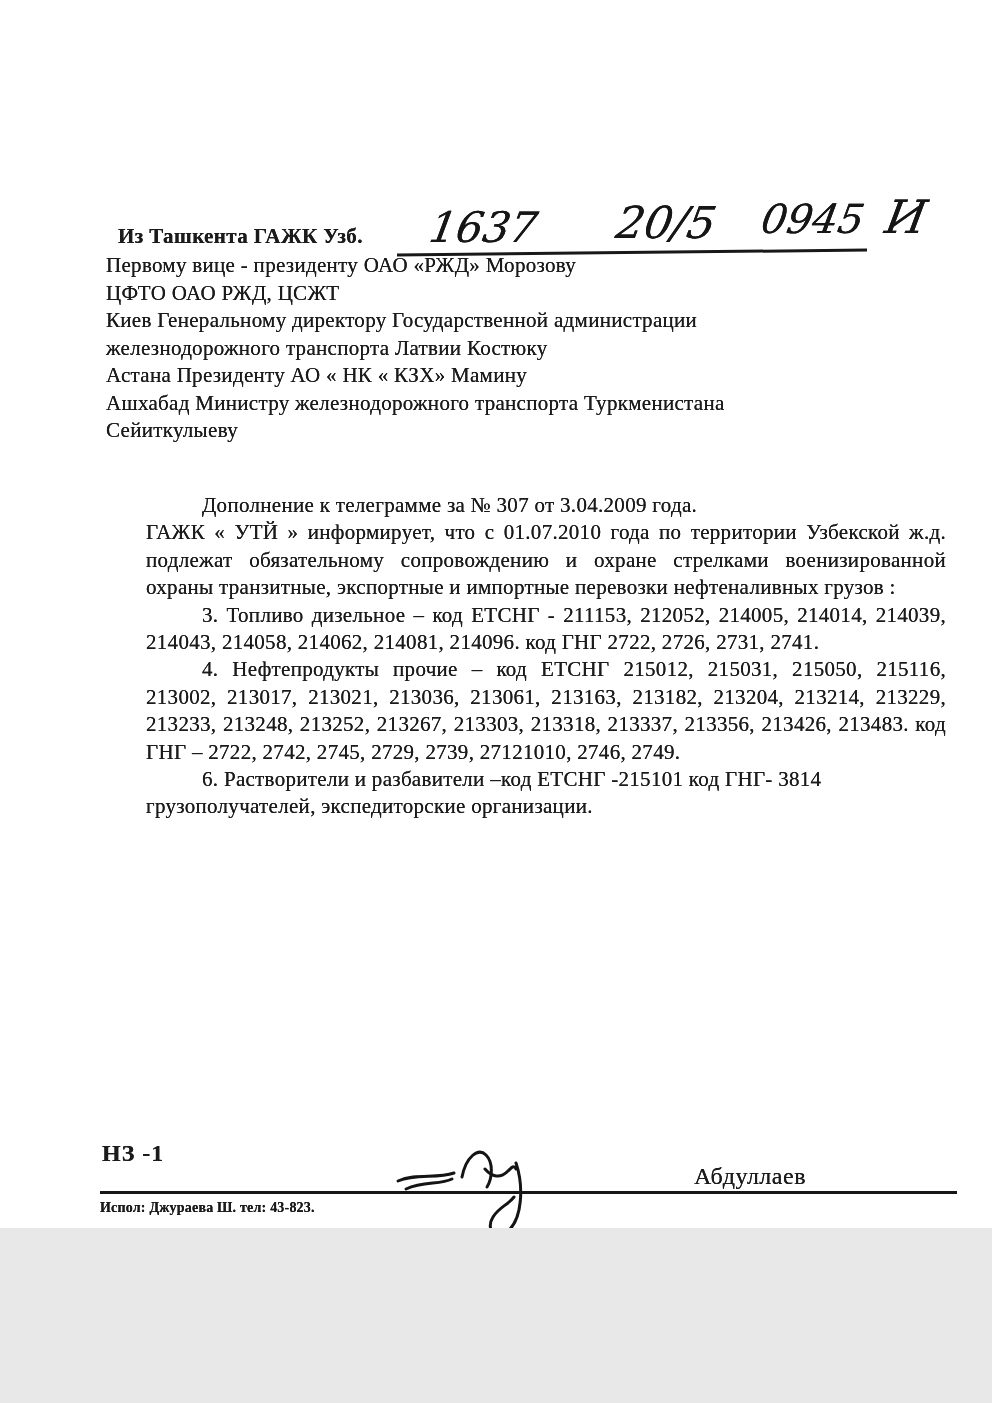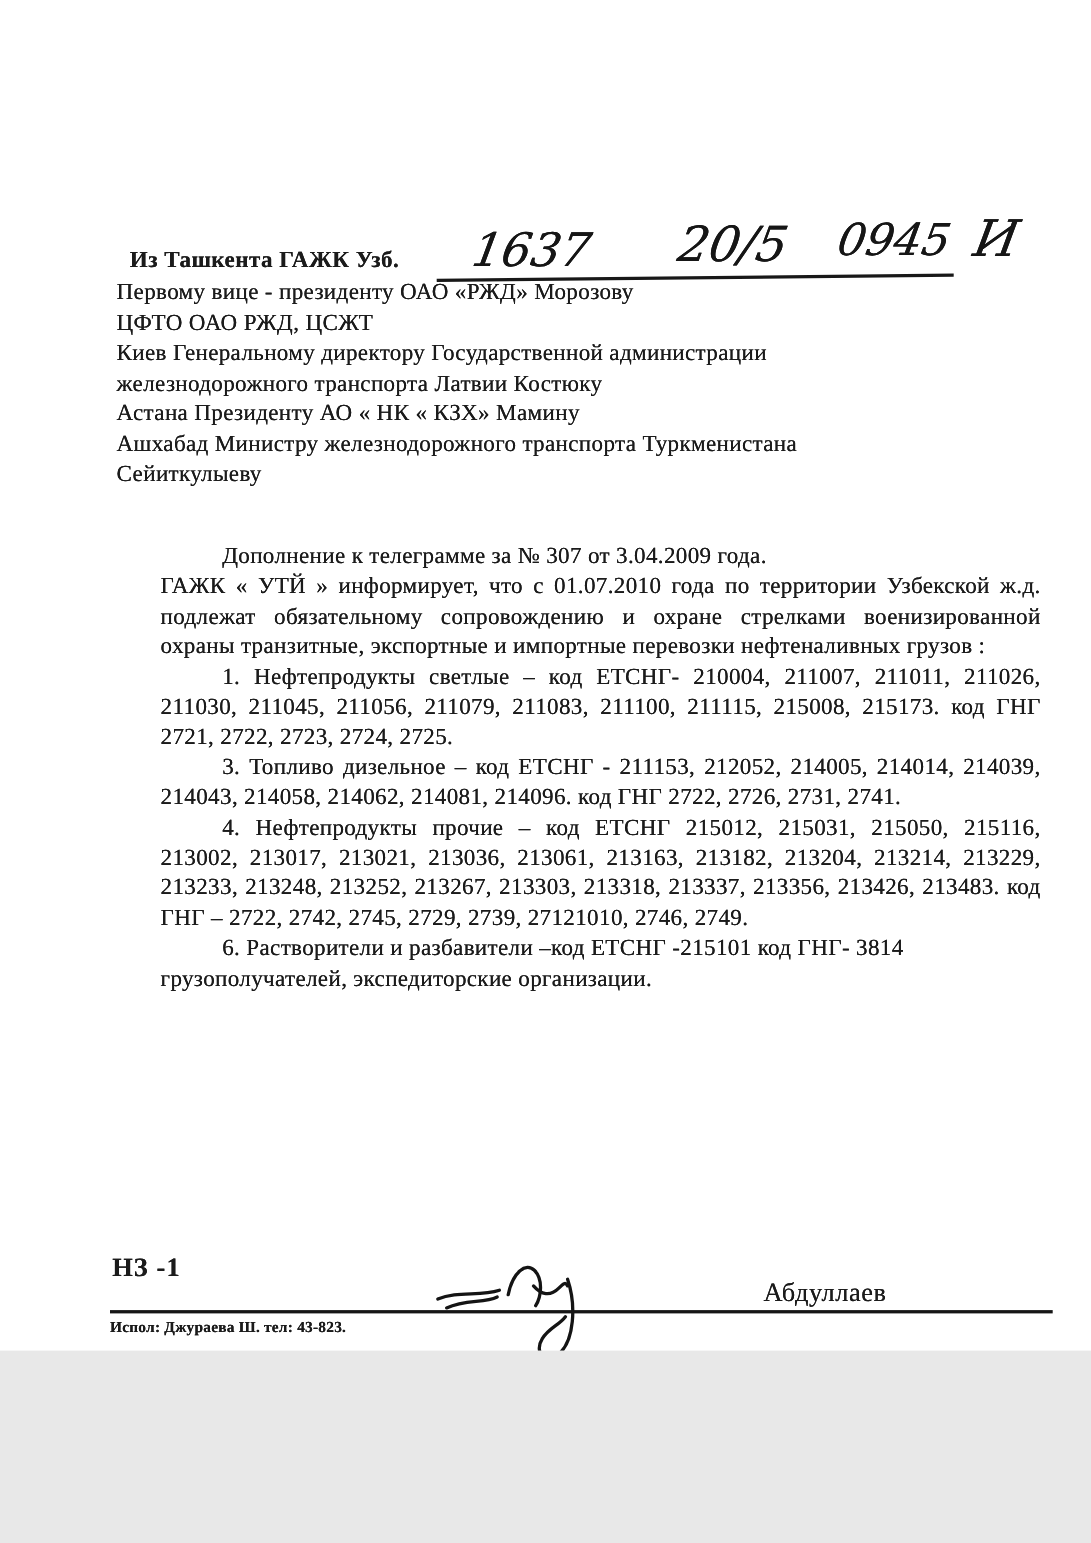--- a/index.html
+++ b/index.html
@@ -123,21 +123,20 @@
     <div class="recipient-line">Киев Генеральному директору Государственной администрации</div>
     <div class="recipient-line">железнодорожного транспорта Латвии Костюку</div>
     <div class="recipient-line">Астана Президенту АО « НК « КЗХ» Мамину</div>
     <div class="recipient-line">Ашхабад Министру железнодорожного транспорта Туркменистана</div>
     <div class="recipient-line">Сейиткулыеву</div>
   </div>
 
   <div class="body-text">
     <p class="indent">Дополнение к телеграмме за № 307 от 3.04.2009 года.</p>
     <p>ГАЖК « УТЙ » информирует, что с 01.07.2010 года по территории Узбекской ж.д. подлежат обязательному сопровождению и охране стрелками военизированной охраны транзитные, экспортные и импортные перевозки нефтеналивных грузов :</p>
-    <p class="indent">1. Нефтепродукты светлые – код ЕТСНГ- 210004,  211007, 211011, 211026, 211030, 211045, 211056, 211079, 211083, 211100, 211115, 215008, 215173. код ГНГ 2721, 2722, 2723, 2724, 2725.</p>
     <p class="indent">3. Топливо дизельное – код ЕТСНГ - 211153, 212052, 214005, 214014, 214039, 214043, 214058, 214062, 214081, 214096. код ГНГ 2722, 2726, 2731, 2741.</p>
     <p class="indent">4. Нефтепродукты прочие – код ЕТСНГ 215012, 215031, 215050, 215116, 213002, 213017, 213021, 213036, 213061, 213163, 213182, 213204, 213214, 213229, 213233, 213248, 213252,  213267, 213303, 213318, 213337, 213356, 213426, 213483. код ГНГ – 2722, 2742, 2745, 2729, 2739, 27121010, 2746, 2749.</p>
     <p class="indent">6. Растворители и разбавители –код ЕТСНГ -215101 код ГНГ- 3814</p>
     <p>грузополучателей, экспедиторские  организации.</p>
   </div>
 
   <div class="footer-ref">НЗ -1</div>
 
   <svg class="signature" viewBox="0 0 170 110" xmlns="http://www.w3.org/2000/svg">
     <g fill="none" stroke="#141414" stroke-width="3" stroke-linecap="round">

